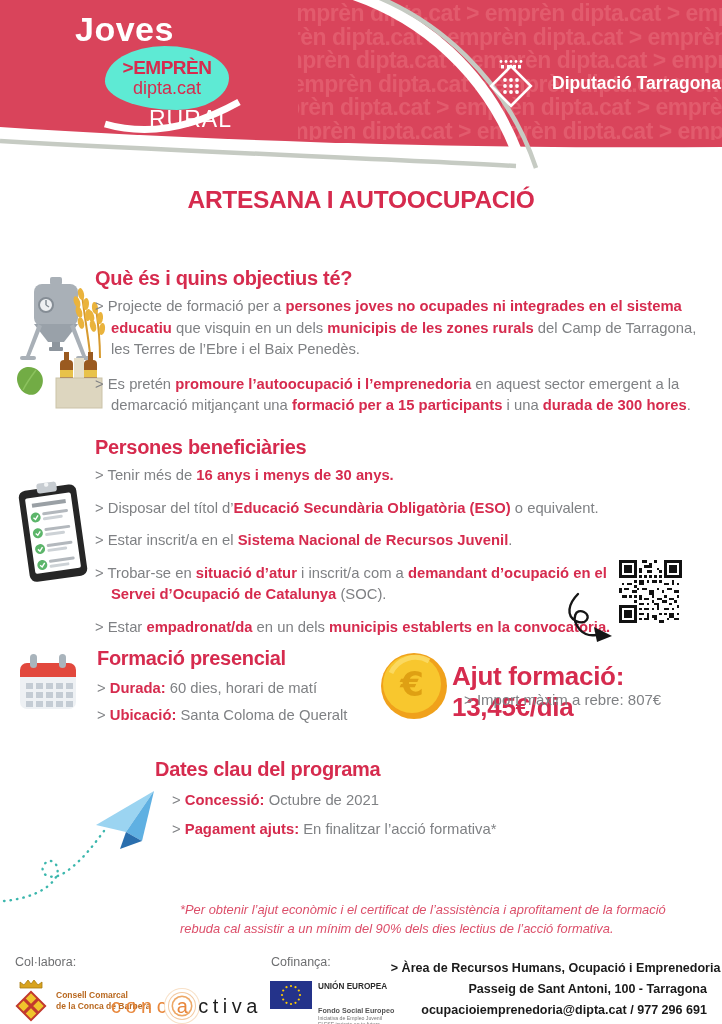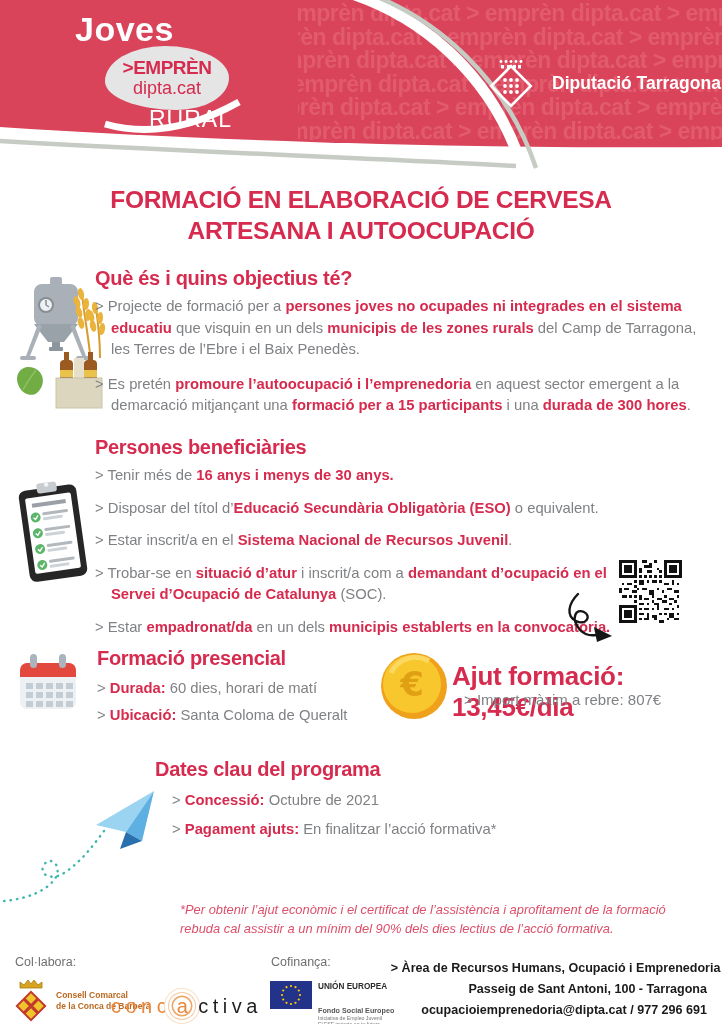--- a/index.html
+++ b/index.html
@@ -23,21 +23,21 @@
   .wm div{letter-spacing:-0.5px;}
   .wm div:nth-child(1){margin-left:-14px;}
   .wm div:nth-child(2){margin-left:-52px;}
   .wm div:nth-child(3){margin-left:-28px;}
   .wm div:nth-child(4){margin-left:-6px;}
   .wm div:nth-child(5){margin-left:-44px;}
   .wm div:nth-child(6){margin-left:-22px;}
 
   .joves{position:absolute;left:75px;top:10px;width:170px;height:138px;z-index:4;}
   .joves-title{color:#fff;font-weight:bold;font-size:34px;letter-spacing:0.5px;}
-  .bubble{position:absolute;left:30px;top:36px;width:124px;height:64px;background:#e5e5e5;
+  .bubble{position:absolute;left:30px;top:36px;width:124px;height:64px;background:#5eead4;
           border-radius:48% 52% 42% 58%/55% 50% 50% 45%;
           display:flex;flex-direction:column;align-items:center;justify-content:center;}
   .bubble .b1{color:var(--crimson);font-weight:bold;font-size:19px;letter-spacing:-0.5px;}
   .bubble .b2{color:var(--crimson);font-size:18px;margin-top:-1px;}
   .rural-swoosh{position:absolute;left:28px;top:84px;}
   .rural{position:absolute;left:74px;top:96px;color:#fff;font-size:23px;letter-spacing:1px;}
 
   .diputacio{position:absolute;left:487px;top:58px;z-index:4;display:flex;align-items:center;gap:17px;color:#fff;}
   .diputacio .dip-name{font-weight:bold;font-size:17.5px;}
 
@@ -145,21 +145,20 @@
         <circle cx="24" cy="28" r="1.9" fill="#fff"></circle>
         <circle cx="30" cy="28" r="1.9" fill="#fff"></circle>
       <circle cx="18" cy="34" r="1.9" fill="#fff"></circle>
         <circle cx="24" cy="34" r="1.9" fill="#fff"></circle>
         <circle cx="30" cy="34" r="1.9" fill="#fff"></circle>
     </svg>
     <div class="dip-name">Diputació Tarragona</div>
   </div>
 
   <div class="title">
-    <div>FORMACIÓ EN ELABORACIÓ DE CERVESA</div>
     <div>ARTESANA I AUTOOCUPACIÓ</div>
   </div>
 
   <svg class="ic" style="left:10px;top:274px" width="100" height="140" viewBox="0 0 100 140">
     <g fill="#a9b0b7">
       <rect x="40" y="3" width="12" height="8" rx="2"></rect>
       <rect x="24" y="10" width="44" height="42" rx="8"></rect>
       <path d="M24,50 h44 l-14,18 h-16 z" fill="#99a1a9"></path>
       <rect x="42" y="68" width="8" height="5" fill="#8d959d"></rect>
       <rect x="39" y="73" width="14" height="4" rx="1" fill="#8d959d"></rect>

